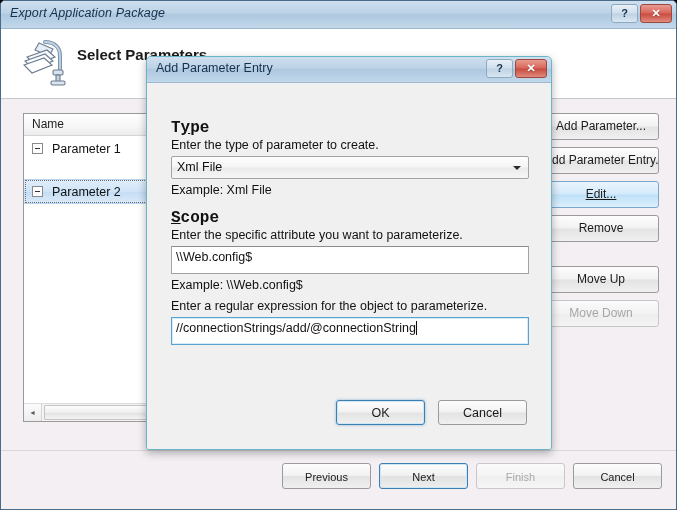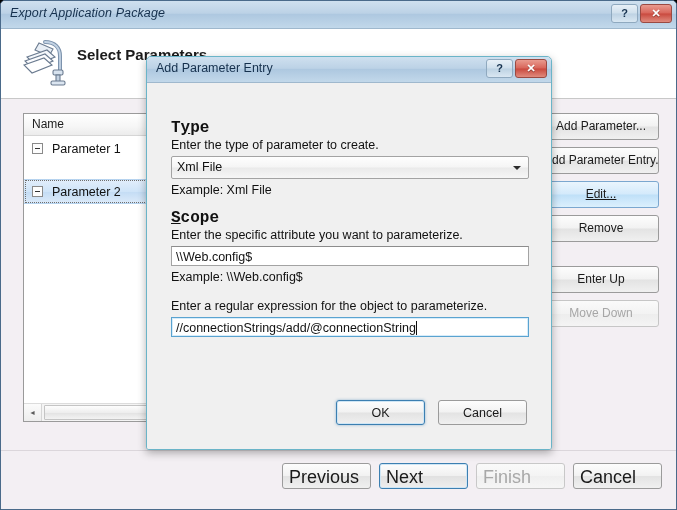--- a/index.html
+++ b/index.html
@@ -257,24 +257,24 @@
     gap: 8px;
   }
   .fbtn {
     box-sizing: border-box;
     width: 89px;
     height: 26px;
     border: 1px solid #9b9b9b;
     border-radius: 3px;
     background: linear-gradient(to bottom, #fdfdfd 0%, #f2f2f2 48%, #e3e3e3 52%, #f0f0f0 100%);
     font-family: "Liberation Sans", sans-serif;
-    font-size: 18px;
+    font-size: 11px;
     color: #1a1a1a;
     line-height: 24px;
-    text-align: left;
+    text-align: center;
     cursor: default;
   }
   .fbtn.default {
     border: 1px solid #3c7fb1;
     box-shadow: inset 0 0 0 1px #cfe6f5;
     background: linear-gradient(to bottom, #fdfdfd 0%, #f0f0f0 48%, #e1e1e1 52%, #eeeeee 100%);
   }
   .fbtn.disabled {
     color: #a8a8a8;
     border-color: #c8c8c8;
@@ -338,21 +338,21 @@
     margin-bottom: 4px;
   }
   .f-example {
     font-size: 12.5px;
     color: #111;
     margin-top: 4px;
   }
   .textbox {
     box-sizing: border-box;
     width: 358px;
-    height: 20px;
+    height: 28px;
     border: 1px solid #a3a3a3;
     border-top-color: #8c8c8c;
     background: #ffffff;
     font-family: "Liberation Sans", sans-serif;
     font-size: 12.5px;
     color: #111;
     padding: 0 4px;
     line-height: 21px;
     white-space: nowrap;
     overflow: hidden;
@@ -473,21 +473,21 @@
             <div class="hs-thumb"></div>
           </div>
         </div>
       </div>
 
       <div class="side-buttons">
         <button class="btn">Add Parameter...</button>
         <button class="btn">Add Parameter Entry...</button>
         <button class="btn hover">Edit...</button>
         <button class="btn">Remove</button>
-        <button class="btn gap">Enter Up</button>
+        <button class="btn gap">Move Up</button>
         <button class="btn disabled">Move Down</button>
       </div>
 
     </div>
 
     <div class="win-footer">
       <div class="footer-btns">
         <button class="fbtn">Previous</button>
         <button class="fbtn default">Next</button>
         <button class="fbtn disabled">Finish</button>

